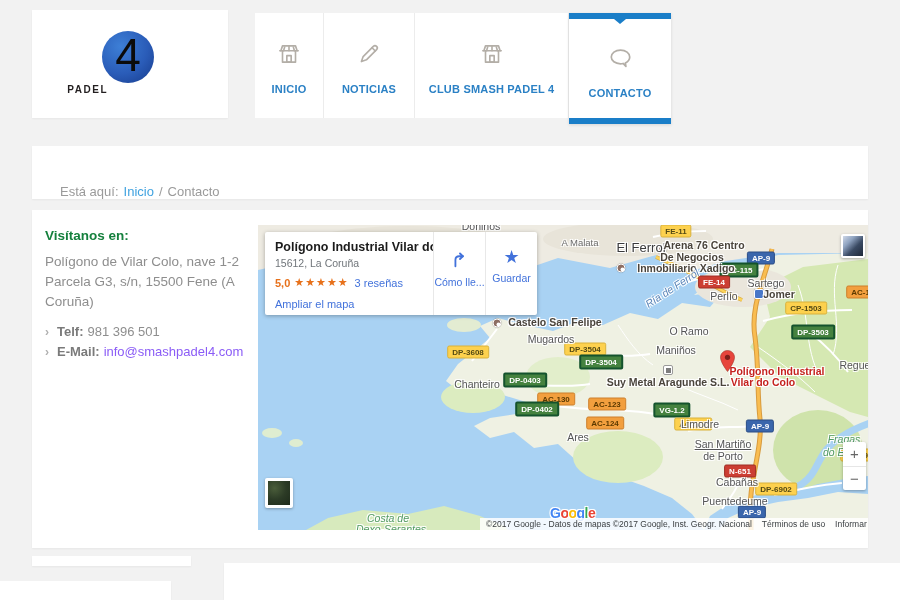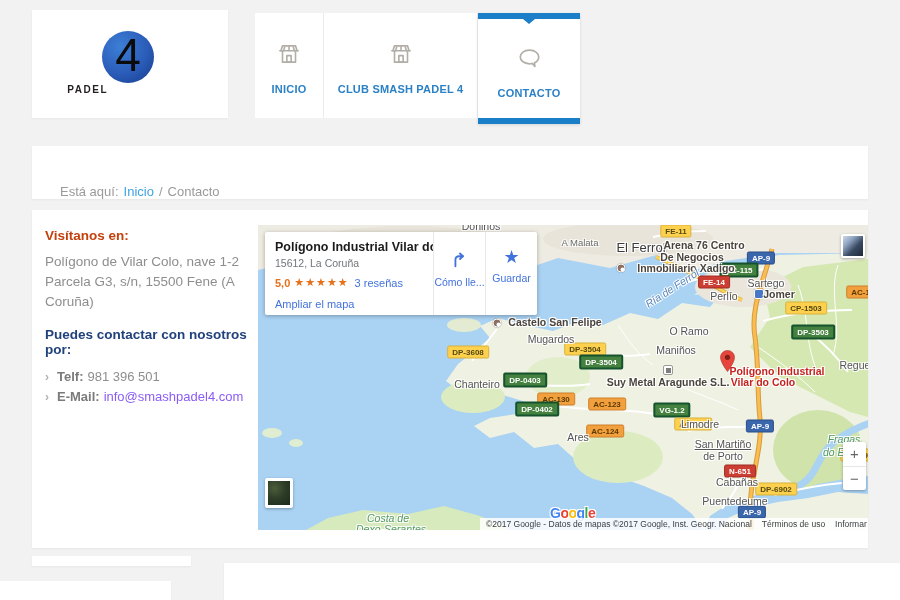--- a/index.html
+++ b/index.html
@@ -34,21 +34,21 @@
 
   
   .crumb-bar { left:32px; top:146px; width:836px; height:53px; display:flex; align-items:flex-end; padding-left:28px;
     font-size:13px; color:#9a9a9a; }
   .crumb-bar .lnk { color:#41a3e0; margin:0 5px; cursor:pointer; }
   .crumb-bar .cur { margin-left:5px; }
 
   
   .main-box { left:32px; top:210px; width:836px; height:338px; }
   .contact-col { position:absolute; left:45px; top:228px; width:202px; }
-  .contact-col h3 { font-size:13.5px; color:#c2410c; font-weight:bold; }
+  .contact-col h3 { font-size:13.5px; color:#15803d; font-weight:bold; }
   .contact-col .addr { margin-top:9px; font-size:13.5px; line-height:1.48; color:#8e8e8e; }
   .contact-col h4 { margin-top:15px; font-size:13.5px; color:#20417c; font-weight:bold; }
   .clist { margin-top:10px; list-style:none; }
   .clist li { display:flex; align-items:baseline; font-size:13px; color:#8e8e8e; line-height:19px; }
   .clist .chev { color:#b0b0b0; font-weight:bold; margin-right:8px; font-size:12px; }
   .clist .lbl { font-weight:bold; color:#7a7a7a; margin-right:4px; }
   .clist a { color:#8b5cf6; text-decoration:none; cursor:pointer; }
 
   
   .map { position:absolute; left:258px; top:225px; width:610px; height:305px; overflow:hidden; background:#a9d2f3; cursor:grab; }
@@ -136,20 +136,29 @@
       <svg width="26" height="26" viewBox="0 0 24 24">
           <path d="M4.5 9 L6 4.5 H18 L19.5 9"></path>
           <path d="M3.5 9 H20.5"></path>
           <path d="M6 9 V19.5 H18 V9"></path>
           <rect x="10" y="13.5" width="4" height="6"></rect>
           <path d="M8 5.5 L7 9 M12 5 V9 M16 5.5 L17 9"></path>
         </svg>
     </span>
     <span class="tlabel">INICIO</span>
   </div>
+  <div class="tab" style="width:91px">
+    <span class="ticon">
+      <svg width="26" height="26" viewBox="0 0 24 24">
+          <path d="M5 19 L6.6 14.4 L16 5 a2.1 2.1 0 0 1 3 3 L9.6 17.4 Z"></path>
+          <path d="M14.8 6.2 L17.8 9.2"></path>
+        </svg>
+    </span>
+    <span class="tlabel">NOTICIAS</span>
+  </div>
   <div class="tab" style="width:154px">
     <span class="ticon">
       <svg width="26" height="26" viewBox="0 0 24 24">
           <path d="M4.5 9 L6 4.5 H18 L19.5 9"></path>
           <path d="M3.5 9 H20.5"></path>
           <path d="M6 9 V19.5 H18 V9"></path>
           <rect x="10" y="13.5" width="4" height="6"></rect>
           <path d="M8 5.5 L7 9 M12 5 V9 M16 5.5 L17 9"></path>
         </svg>
     </span>
@@ -178,21 +187,20 @@
 
 <div class="box main-box"></div>
 
 <aside class="contact-col">
   <h3>Visítanos en:</h3>
   <div class="addr">
     <div>Polígono de Vilar Colo, nave 1-2</div>
     <div>Parcela G3, s/n, 15500 Fene (A</div>
     <div>Coruña)</div>
   </div>
-  <h4>Puedes contactar con nosotros por:</h4>
   <ul class="clist">
     <li>
       <span class="chev">›</span>
       <span class="lbl">Telf:</span>
       <span>981 396 501</span>
     </li>
     <li>
       <span class="chev">›</span>
       <span class="lbl">E-Mail:</span>
       <a>info@smashpadel4.com</a>
@@ -263,21 +271,21 @@
       <span class="rbadge orange" style="left: 607px; top: 67px;">AC-141</span>
       <span class="rbadge yellow" style="left: 210px; top: 97px; margin-top: 30px;">DP-3608</span>
       <span class="rbadge green" style="left: 555px; top: 107px;">DP-3503</span>
       <span class="rbadge yellow" style="left: 327px; top: 124px;">DP-3504</span>
       <span class="rbadge green" style="left: 343px; top: 137px;">DP-3504</span>
       <span class="rbadge green" style="left: 267px; top: 155px;">DP-0403</span>
       <span class="rbadge orange" style="left: 298px; top: 174px;">AC-130</span>
       <span class="rbadge orange" style="left: 349px; top: 179px;">AC-123</span>
       <span class="rbadge green" style="left: 279px; top: 184px;">DP-0402</span>
       <span class="rbadge green" style="left: 414px; top: 185px;">VG-1.2</span>
-      <span class="rbadge orange" style="left: 347px; top: 206px;">AC-124</span>
+      <span class="rbadge orange" style="left: 347px; top: 198px;">AC-124</span>
       <span class="rbadge yellow" style="left: 435px; top: 199px;">AC-122</span>
       <span class="rbadge blue" style="left: 502px; top: 201px;">AP-9</span>
       <span class="rbadge yellow" style="left: 603px; top: 230px;">DP-6903</span>
       <span class="rbadge red" style="left: 482px; top: 246px;">N-651</span>
       <span class="rbadge yellow" style="left: 518px; top: 264px;">DP-6902</span>
       <span class="rbadge blue" style="left: 494px; top: 287px;">AP-9</span>
     </div>
   <div id="map-labels">
       <span class="mlabel place" style="left: 223px; top: 1px;">Doniños</span>
       <span class="mlabel place-sm" style="left: 322px; top: 17px;">A Malata</span>

